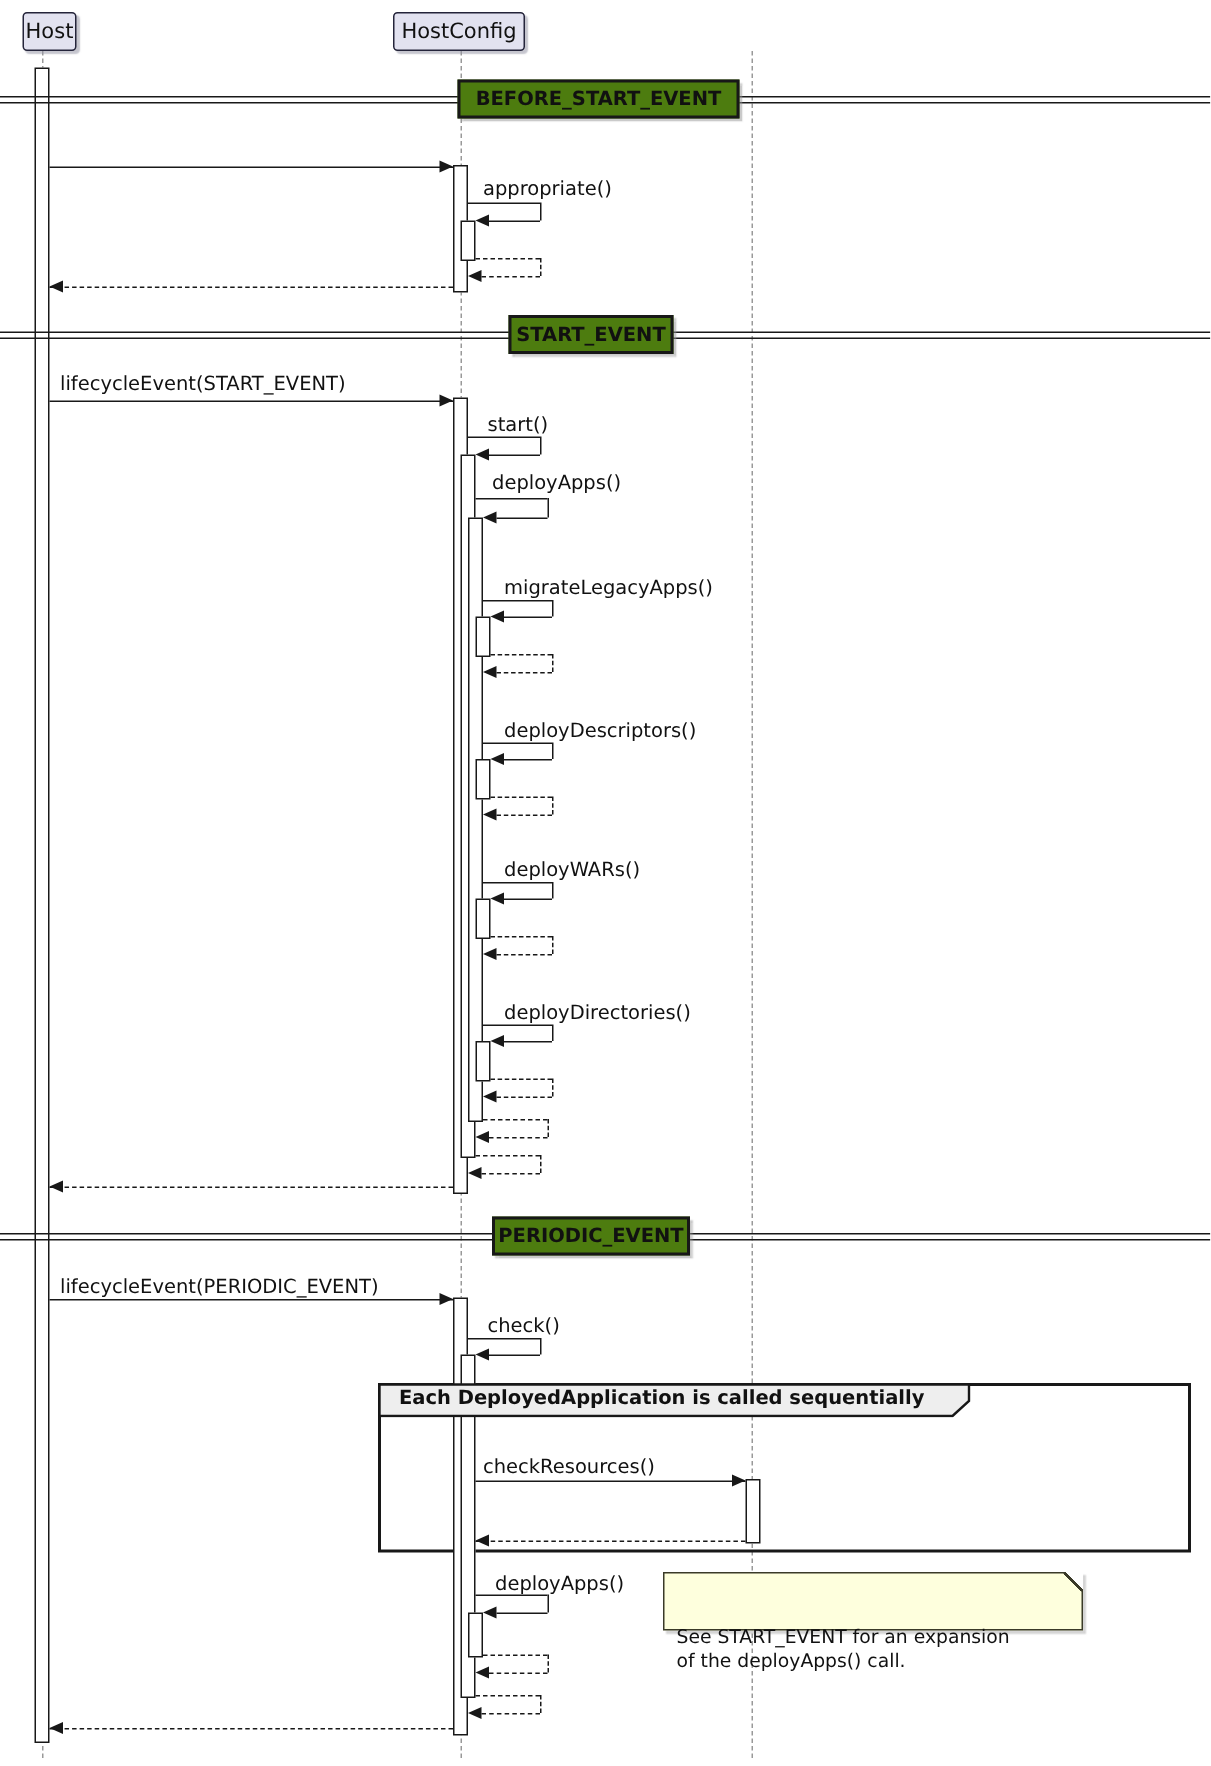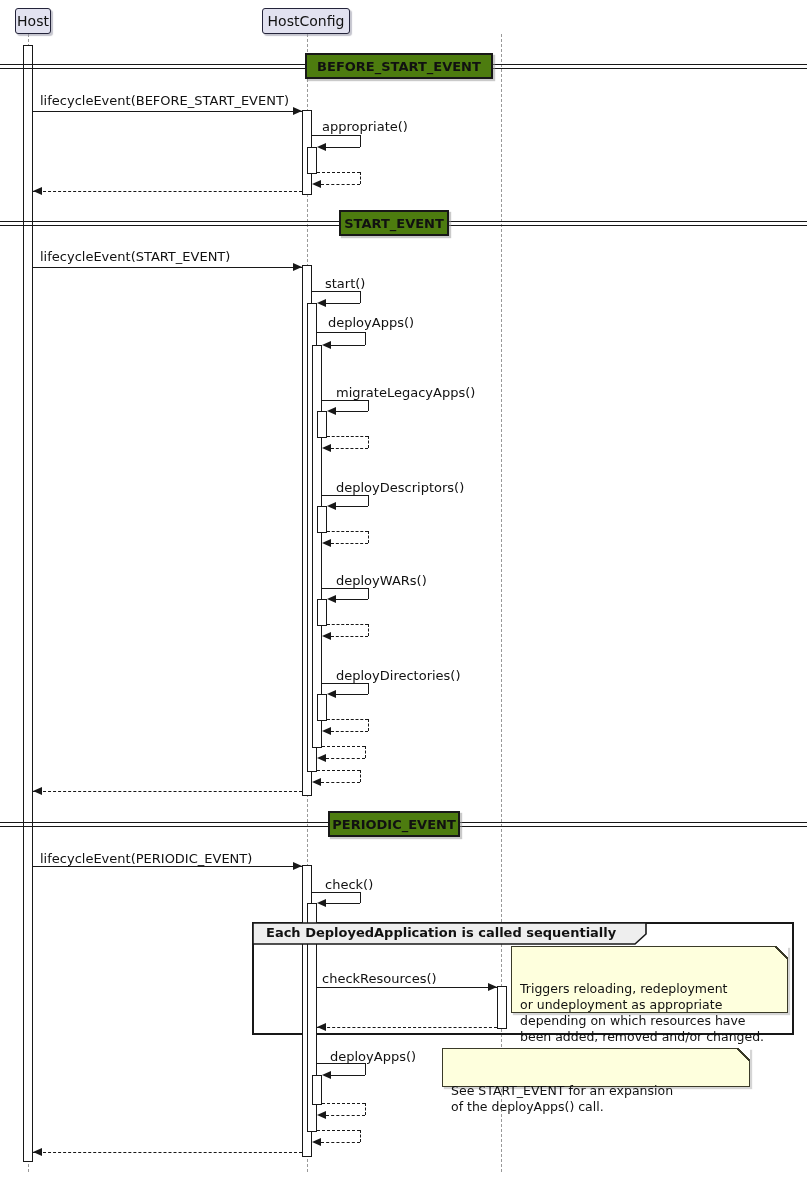--- a/index.html
+++ b/index.html
@@ -69,21 +69,20 @@
   <div class="bar" style="left:307px;top:303px;height:467px"></div>
   <div class="bar" style="left:307px;top:903px;height:227px"></div>
   <div class="bar" style="left:312px;top:345px;height:401px"></div>
   <div class="bar" style="left:312px;top:1075px;height:28px"></div>
   <div class="bar" style="left:317px;top:411px;height:25px"></div>
   <div class="bar" style="left:317px;top:506px;height:25px"></div>
   <div class="bar" style="left:317px;top:599px;height:25px"></div>
   <div class="bar" style="left:317px;top:694px;height:25px"></div>
   <div class="bar" style="left:497px;top:986px;height:41px"></div>
 
-  <div class="lbl" style="left:40px;top:93px">lifecycleEvent(BEFORE_START_EVENT)</div>
   <div class="hl" style="left:33px;top:111px;width:269px"></div>
   <div class="ah ah-r" style="left:293px;top:107px"></div>
 
   <div class="lbl" style="left:322px;top:119px">appropriate()</div>
   <div class="hl" style="left:312px;top:135px;width:48px"></div>
   <div class="vl" style="left:360px;top:135px;height:12px"></div>
   <div class="hl" style="left:326px;top:147px;width:34px"></div>
   <div class="ah ah-l" style="left:317px;top:143px"></div>
   <div class="hd" style="left:317px;top:172px;width:43px"></div>
   <div class="vd" style="left:360px;top:172px;height:12px"></div>
@@ -189,26 +188,19 @@
   <div class="ah ah-l" style="left:317px;top:1111px"></div>
 
   <div class="hd" style="left:317px;top:1130px;width:43px"></div>
   <div class="vd" style="left:360px;top:1130px;height:12px"></div>
   <div class="hd" style="left:321px;top:1142px;width:39px"></div>
   <div class="ah ah-l" style="left:312px;top:1138px"></div>
 
   <div class="hd" style="left:33px;top:1152px;width:269px"></div>
   <div class="ah ah-l" style="left:33px;top:1148px"></div>
 
-  <div class="note" style="left:511px;top:946px;width:277px;height:67px">
-    <div class="ear"></div>
-    <div>Triggers reloading, redeployment
-or undeployment as appropriate
-depending on which resources have
-been added, removed and/or changed.</div>
-  </div>
-  <div class="note" style="left:442px;top:1048px;width:308px;height:39px">
+  <div class="note" style="left:442px;top:1048px;width:280px;height:39px">
     <div class="ear"></div>
     <div>See START_EVENT for an expansion
 of the deployApps() call.</div>
   </div>
 
 </div>
 
 </body></html>

